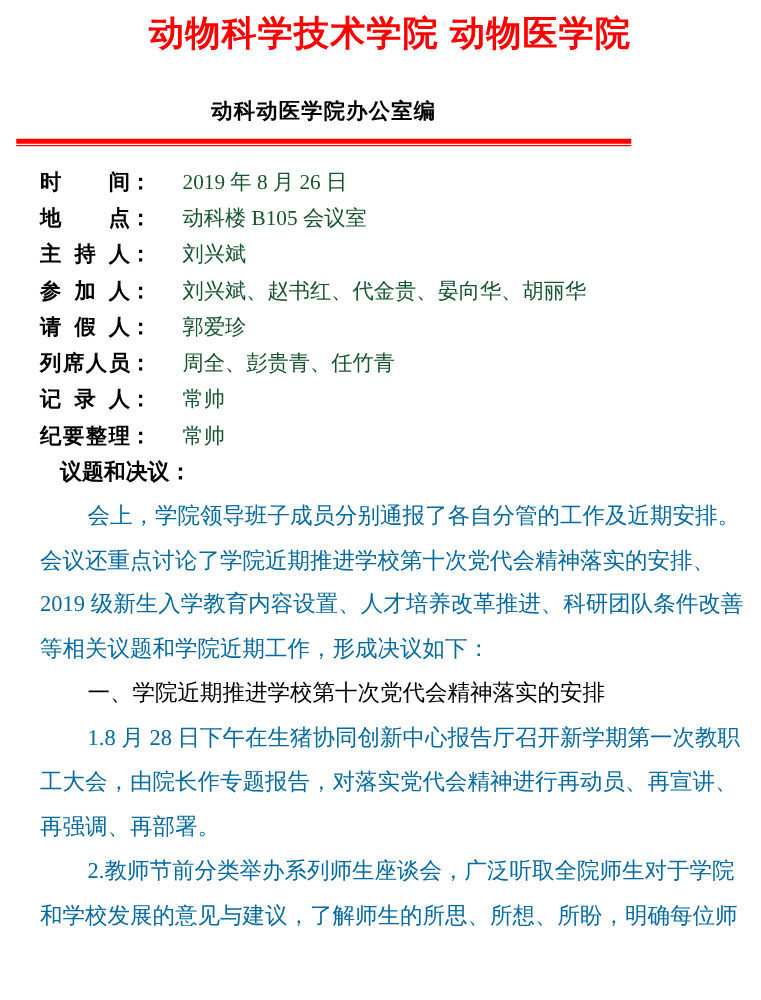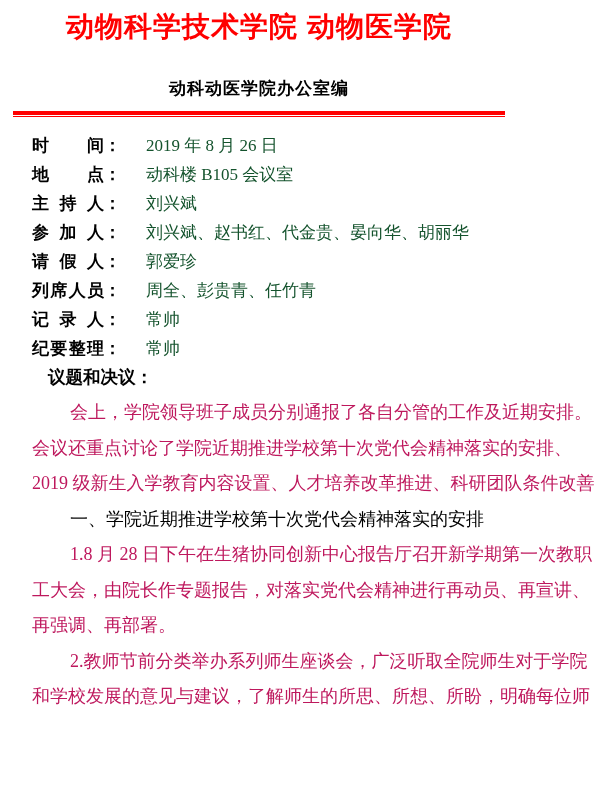--- a/index.html
+++ b/index.html
@@ -22,20 +22,21 @@
     padding-top: 13px;
     text-align: center;
   }
   .title-main {
     font-family: "Liberation Sans", "DejaVu Sans", sans-serif;
     font-size: 28px;
     line-height: 28px;
     font-weight: bold;
     color: #ff0000;
     letter-spacing: 1px;
+    text-align: right;
   }
   .title-sub { margin-top: 15px; }
   .compiler {
     margin-top: 38px;
     font-size: 17px;
     line-height: 20px;
     font-weight: bold;
     color: #000000;
     letter-spacing: 1px;
   }
@@ -67,21 +68,21 @@
     font-size: 17.5px;
     line-height: 29px;
     font-weight: bold;
     color: #000000;
     margin-left: 16px;
   }
   .body-lines { margin-top: 3px; font-size: 18px; }
   .bline {
     line-height: 35.5px;
     white-space: nowrap;
-    color: #be185d;
+    color: #0369a1;
   }
   .bline.indent { padding-left: 38px; }
   .bline.bold { font-weight: normal; color: #000000; }
 </style>
 </head>
 <body>
 
 <div class="page">
   <div class="doc">
 
@@ -150,20 +151,21 @@
           </span><span class="dcolon">：</span><span class="dvalue">常帅</span>
       </div>
     </div>
 
     <div class="section-heading">议题和决议：</div>
 
     <div class="body-lines">
       <div class="bline indent">会上，学院领导班子成员分别通报了各自分管的工作及近期安排。</div>
       <div class="bline">会议还重点讨论了学院近期推进学校第十次党代会精神落实的安排、</div>
       <div class="bline">2019 级新生入学教育内容设置、人才培养改革推进、科研团队条件改善</div>
+      <div class="bline">等相关议题和学院近期工作，形成决议如下：</div>
       <div class="bline indent bold">一、学院近期推进学校第十次党代会精神落实的安排</div>
       <div class="bline indent">1.8 月 28 日下午在生猪协同创新中心报告厅召开新学期第一次教职</div>
       <div class="bline">工大会，由院长作专题报告，对落实党代会精神进行再动员、再宣讲、</div>
       <div class="bline">再强调、再部署。</div>
       <div class="bline indent">2.教师节前分类举办系列师生座谈会，广泛听取全院师生对于学院</div>
       <div class="bline">和学校发展的意见与建议，了解师生的所思、所想、所盼，明确每位师</div>
     </div>
 
   </div>
 </div>

